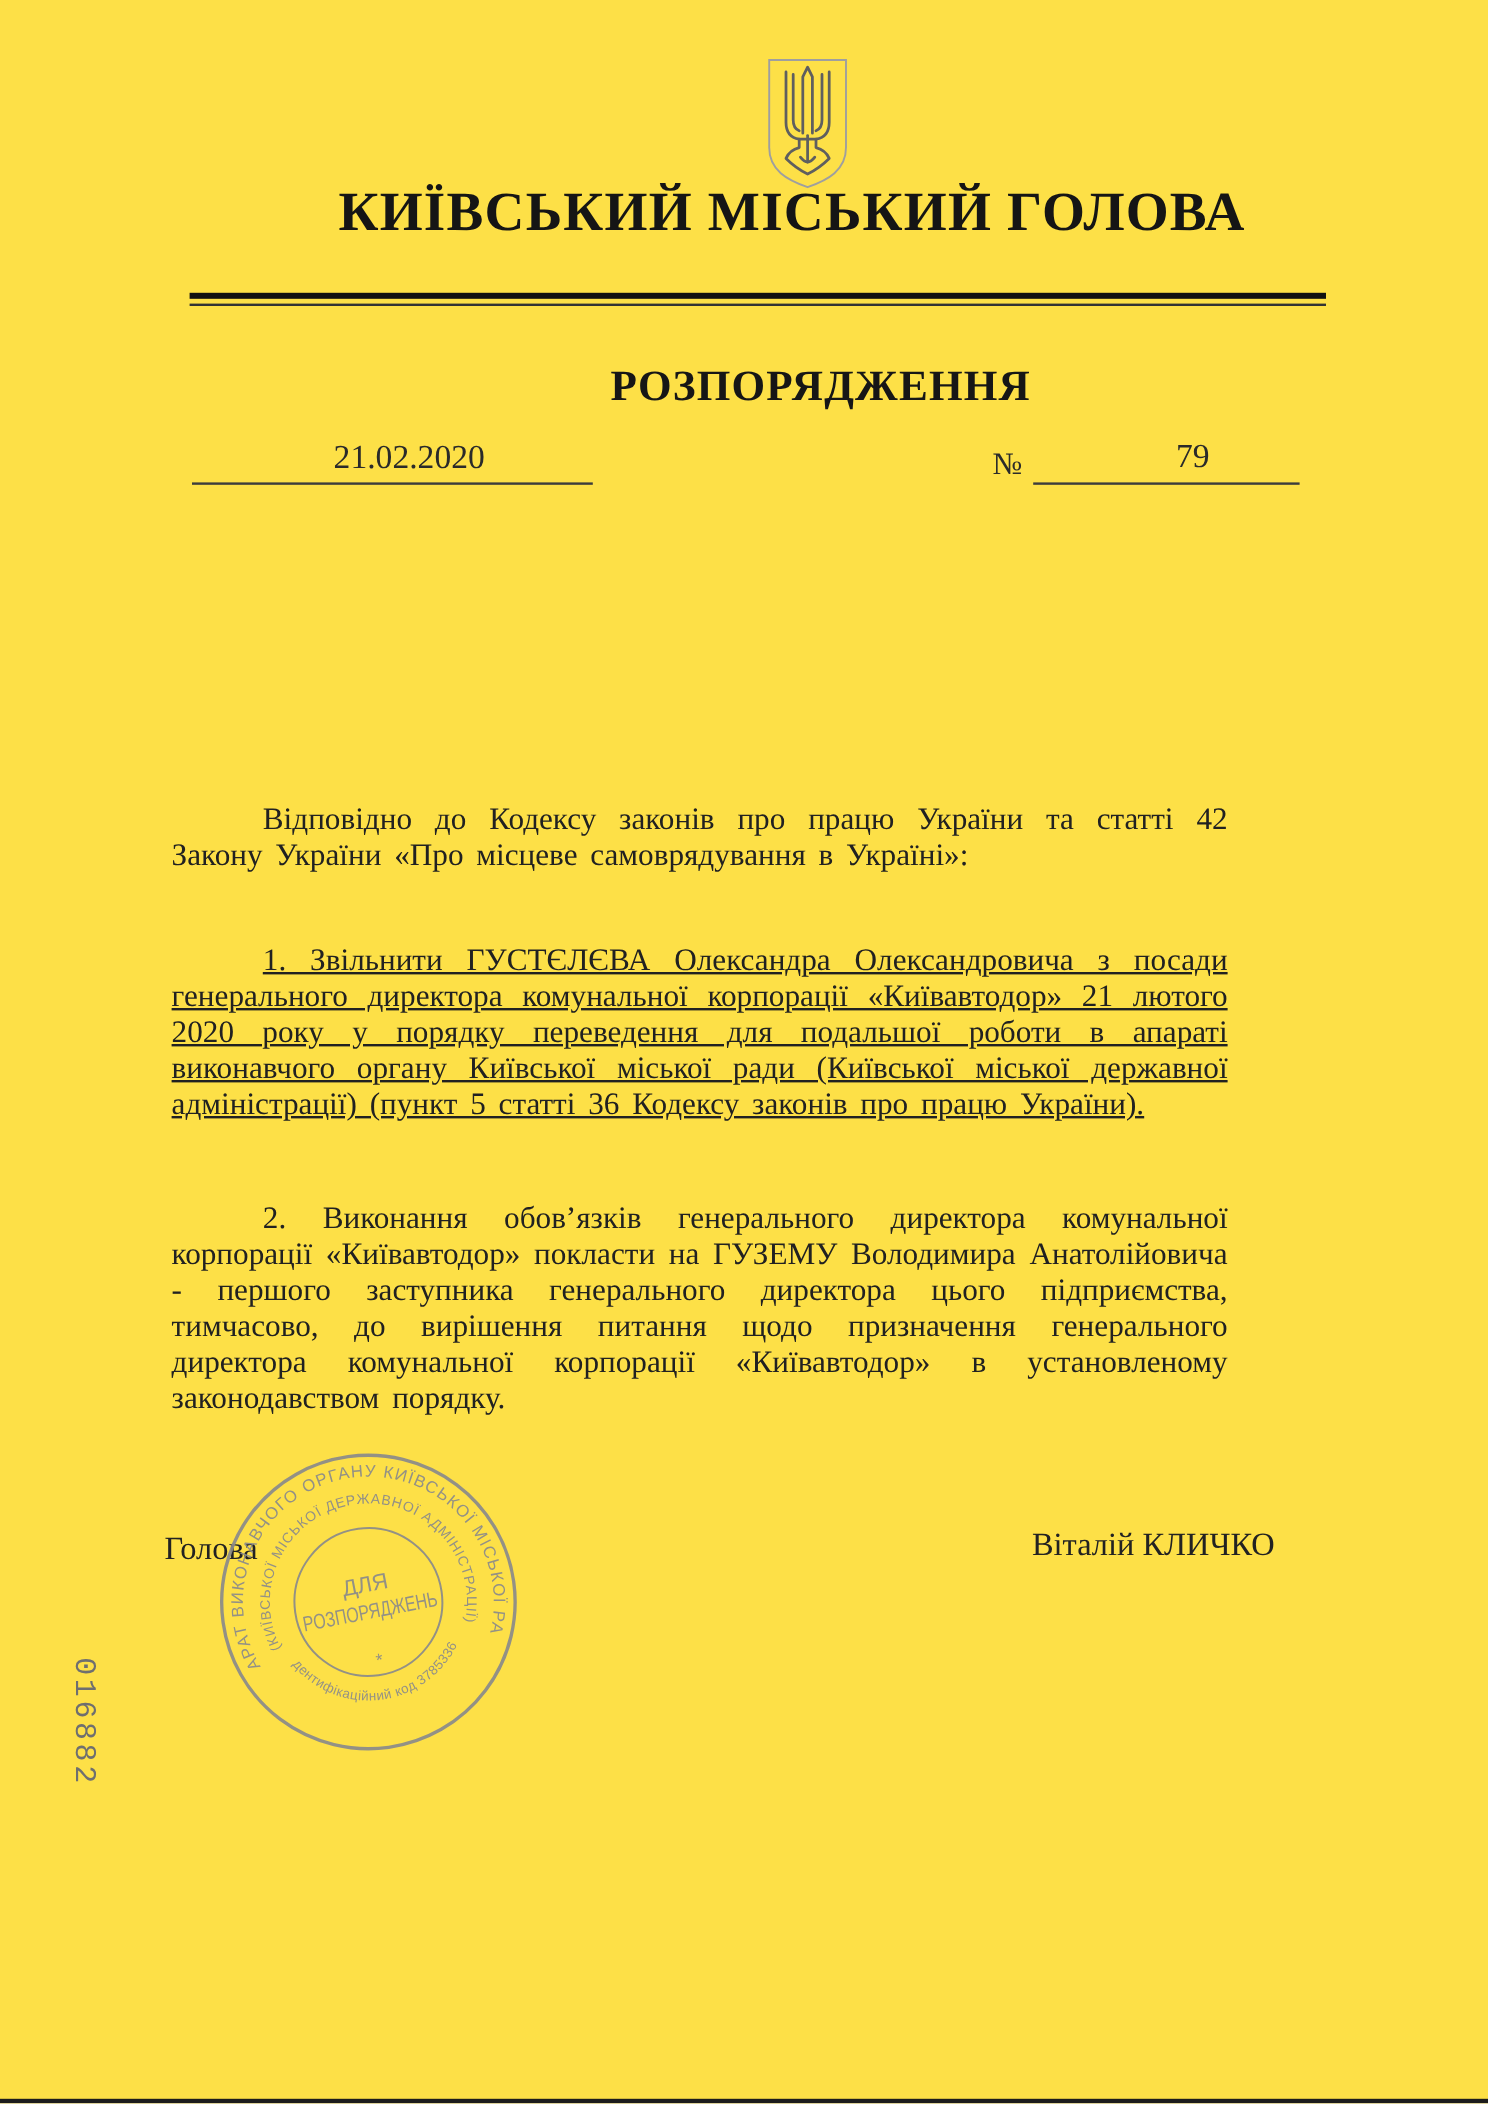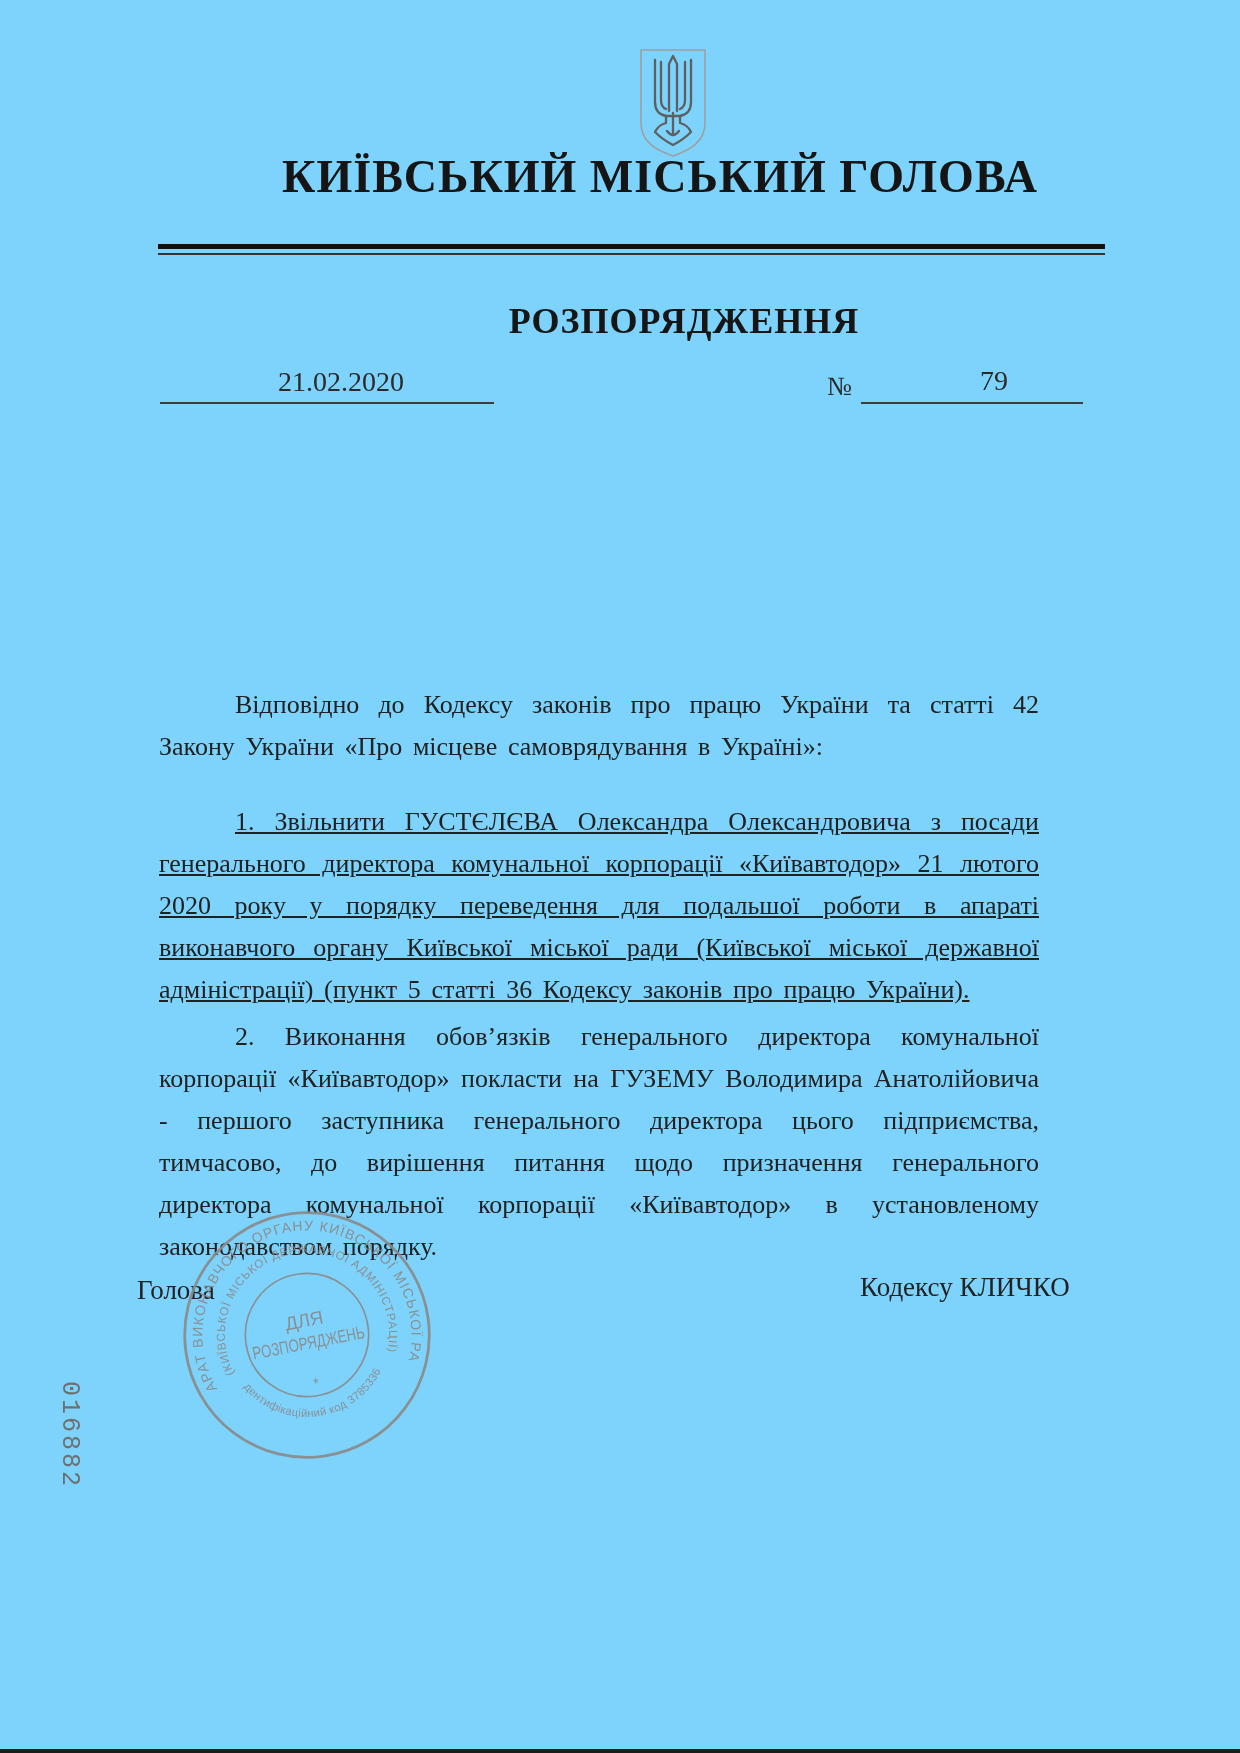--- a/index.html
+++ b/index.html
@@ -1,17 +1,17 @@
 <!DOCTYPE html>
 <html><head>
 <meta charset="utf-8">
 <style>
   html,body{margin:0;padding:0;background:#ffffff;}
   .page{
-    position:relative;width:1240px;height:1753px;background:#7dd3fc;
+    position:relative;width:1240px;height:1753px;background:#fde047;
     font-family:"Liberation Serif","DejaVu Serif",serif;color:#1f1f1f;
     overflow:hidden;
   }
   
   .emblem{position:absolute;left:633px;top:46px;width:80px;height:114px;}
   
   .org-title{
     position:absolute;left:40px;top:150px;width:1240px;margin:0;
     text-align:center;font-size:46px;font-weight:bold;letter-spacing:1px;
     color:#151515;white-space:nowrap;
@@ -29,22 +29,22 @@
   
   .doc-date{position:absolute;left:278px;top:366px;font-size:28px;color:#2a2a2a;}
   .date-underline{position:absolute;left:160px;top:402px;width:334px;border-bottom:2px solid #3c3c3c;}
   .no-label{position:absolute;left:827px;top:372px;font-size:26px;color:#2a2a2a;}
   .doc-number{position:absolute;left:980px;top:365px;font-size:28px;color:#2a2a2a;}
   .number-underline{position:absolute;left:861px;top:402px;width:222px;border-bottom:2px solid #3c3c3c;}
   
   .subject{position:absolute;left:170px;top:548px;margin:0;font-size:28px;color:#222;}
   
   .body-par{
-    position:absolute;left:143px;width:880px;margin:16px;
-    font-size:26px;line-height:42px;text-align:justify;text-align-last:left;
+    position:absolute;left:143px;width:880px;margin:0;
+    font-size:26px;line-height:30px;text-align:justify;text-align-last:left;
     word-spacing:0.16em;color:#212121;text-indent:76px;
   }
   .intro{top:668px;}
   .item1{top:785px;text-decoration:underline;}
   .item2{top:1000px;}
   
   .sig-title{position:absolute;left:137px;top:1275px;font-size:27px;color:#222;text-align:right;}
   .sig-name{position:absolute;left:860px;top:1272px;font-size:27px;color:#222;}
   
   .stamp{
@@ -95,21 +95,21 @@
   <span class="no-label">№</span>
   <span class="doc-number">79</span>
   <span class="number-underline"></span>
 
 
   <p class="body-par intro">Відповідно до Кодексу законів про працю України та статті 42 Закону України «Про місцеве самоврядування в Україні»:</p>
   <p class="body-par item1">1. Звільнити ГУСТЄЛЄВА Олександра Олександровича з посади генерального директора комунальної корпорації «Київавтодор» 21 лютого 2020 року у порядку переведення для подальшої роботи в апараті виконавчого органу Київської міської ради (Київської міської державної адміністрації) (пункт 5 статті 36 Кодексу законів про працю України).</p>
   <p class="body-par item2">2. Виконання обов’язків генерального директора комунальної корпорації «Київавтодор» покласти на ГУЗЕМУ Володимира Анатолійовича - першого заступника генерального директора цього підприємства, тимчасово, до вирішення питання щодо призначення генерального директора комунальної корпорації «Київавтодор» в установленому законодавством порядку.</p>
 
   <span class="sig-title">Голова</span>
-  <span class="sig-name">Кодексу КЛИЧКО</span>
+  <span class="sig-name">Віталій КЛИЧКО</span>
 
   <div class="stamp">
     <svg viewBox="0 0 300 300" aria-hidden="true">
       <defs>
         <path id="stampOuterArc" d="M48.5,197.3 A112,112 0 1 1 251.5,197.3" fill="none"></path>
         <path id="stampMiddleArc" d="M67.3,180.1 A88,88 0 1 1 232.7,180.1" fill="none"></path>
         <path id="stampBottomArc" d="M75.4,196.6 A88,88 0 0 0 224.6,196.6" fill="none"></path>
       </defs>
       <circle cx="150" cy="150" r="131" fill="none" stroke="#8b8b8b" stroke-width="3"></circle>
       <circle cx="150" cy="150" r="66" fill="none" stroke="#8b8b8b" stroke-width="1.8"></circle>

